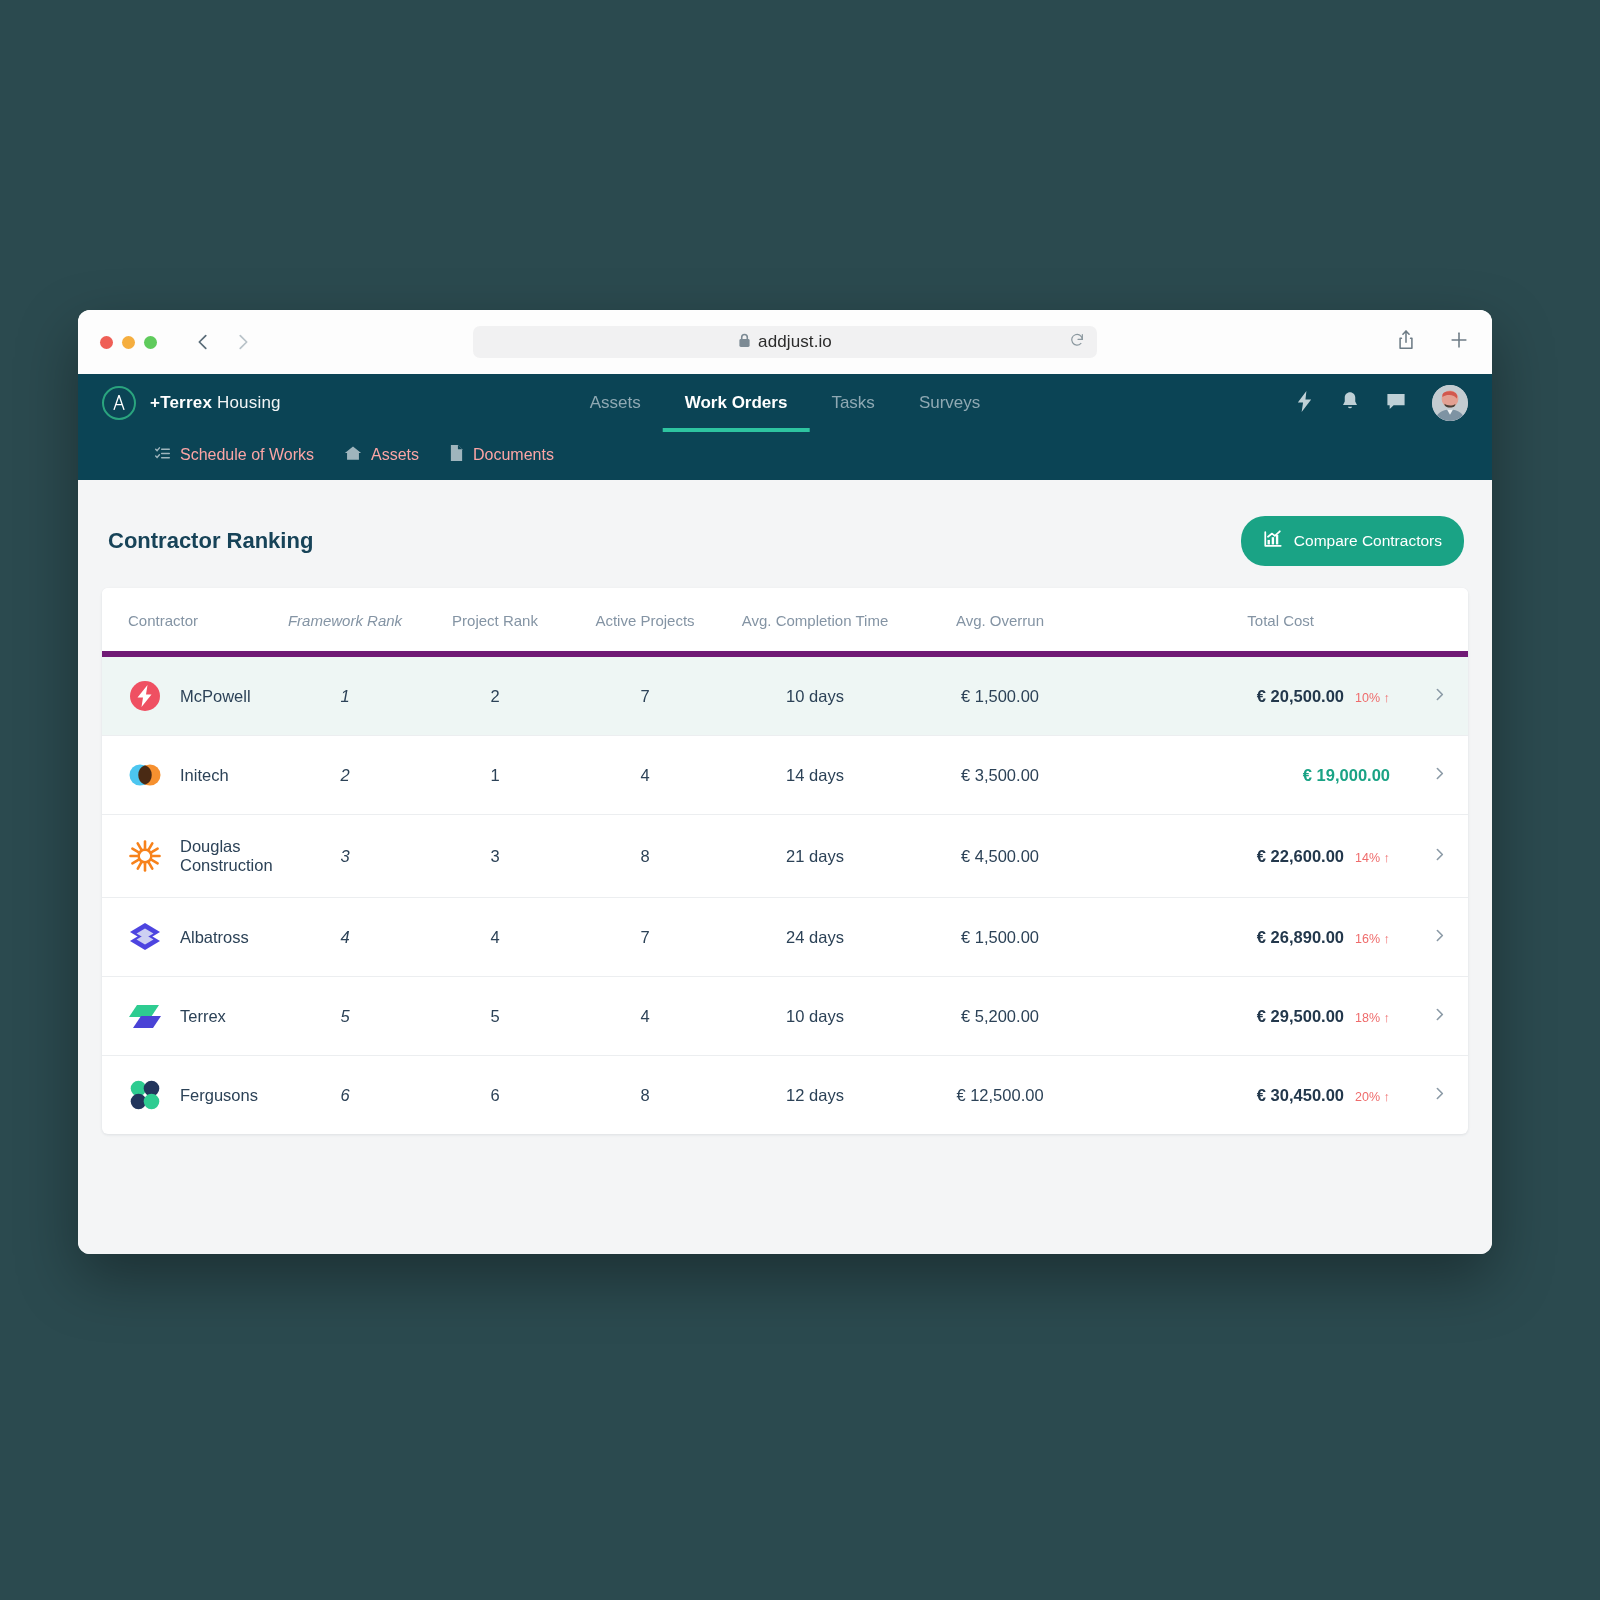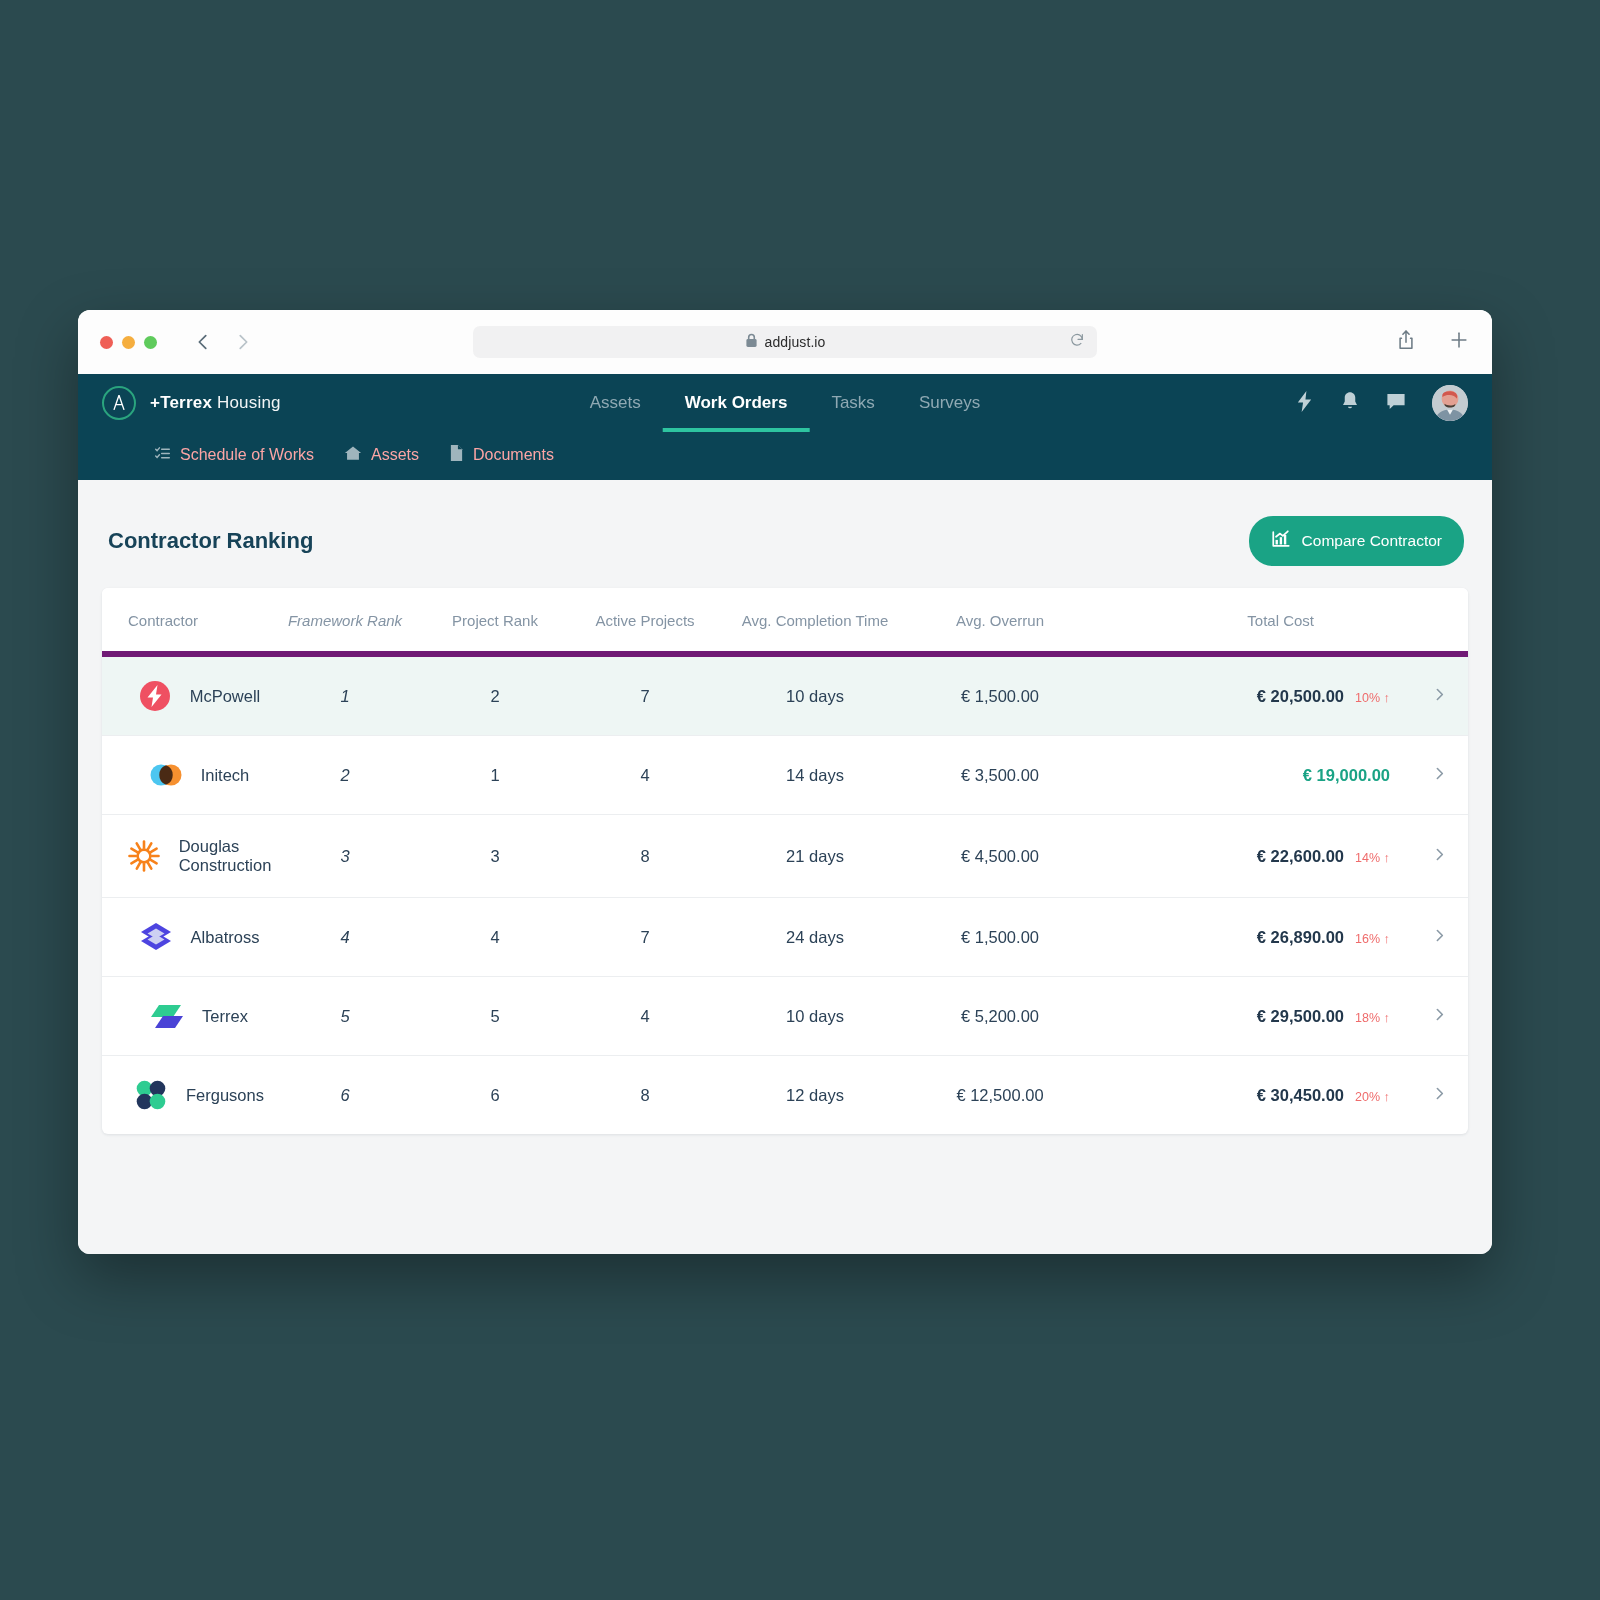--- a/index.html
+++ b/index.html
@@ -58,21 +58,21 @@
     background: #f1f1f2;
     border-radius: 7px;
     display: flex;
     align-items: center;
     justify-content: center;
     position: relative;
     gap: 7px;
   }
   .lockicon { display: block; }
   .url-text {
-    font-size: 14px;
+    font-size: 17px;
     color: #2b2b2b;
     letter-spacing: .1px;
   }
   .reload {
     position: absolute;
     right: 12px; top: 50%;
     transform: translateY(-50%);
   }
   .chrome-right {
     margin-left: auto;
@@ -228,21 +228,21 @@
     font-size: 16.5px;
     color: #2c4257;
     text-align: center;
     border-bottom: 1px solid #eceef0;
     vertical-align: middle;
   }
   tbody tr:last-child td { border-bottom: none; }
   tbody tr.highlight td { background: #eef6f4; }
 
   td.c-name { text-align: left; padding-left: 26px; }
-  .name-cell { display: flex; align-items: center; gap: 18px; justify-content: center; }
+  .name-cell { display: flex; align-items: center; gap: 18px; }
   .logo { width: 34px; height: 34px; flex: 0 0 34px; display:block; }
 
   td.c-cost { text-align: right; padding-right: 20px; }
   .cost-wrap {
     display: flex; align-items: baseline; justify-content: flex-end; gap: 11px;
   }
   .cost-val { font-weight: 700; font-size: 16.5px; color: #23384c; }
   .cost-val.good { color: #1aa385; font-weight: 600; }
   .delta { font-size: 12.5px; color: #ef6b6b; white-space: nowrap; }
   .delta .arr { font-size: 13px; }
@@ -415,21 +415,21 @@
           <button class="btn-compare">
             <span>
               <svg width="20" height="20" viewBox="0 0 22 22" fill="none" stroke="#ffffff" stroke-width="1.9" stroke-linecap="round" stroke-linejoin="round">
                 <path d="M2.5 3.5v15h17"></path>
                 <rect x="5" y="12" width="2.6" height="5" fill="#ffffff" stroke="none"></rect>
                 <rect x="9.6" y="9" width="2.6" height="8" fill="#ffffff" stroke="none"></rect>
                 <rect x="14.2" y="6.5" width="2.6" height="10.5" fill="#ffffff" stroke="none"></rect>
                 <polyline points="5.5 8.5 10 5 13 7.5 18.5 2.5"></polyline>
               </svg>
             </span>
-            <span>Compare Contractor</span>
+            <span>Compare Contractors</span>
           </button>
         </div>
 
         <div class="card">
           <table>
             <thead>
               <tr>
                 <th class="c-name">Contractor</th>
                 <th class="col-fw">Framework Rank</th>
                 <th class="col-pr">Project Rank</th>

